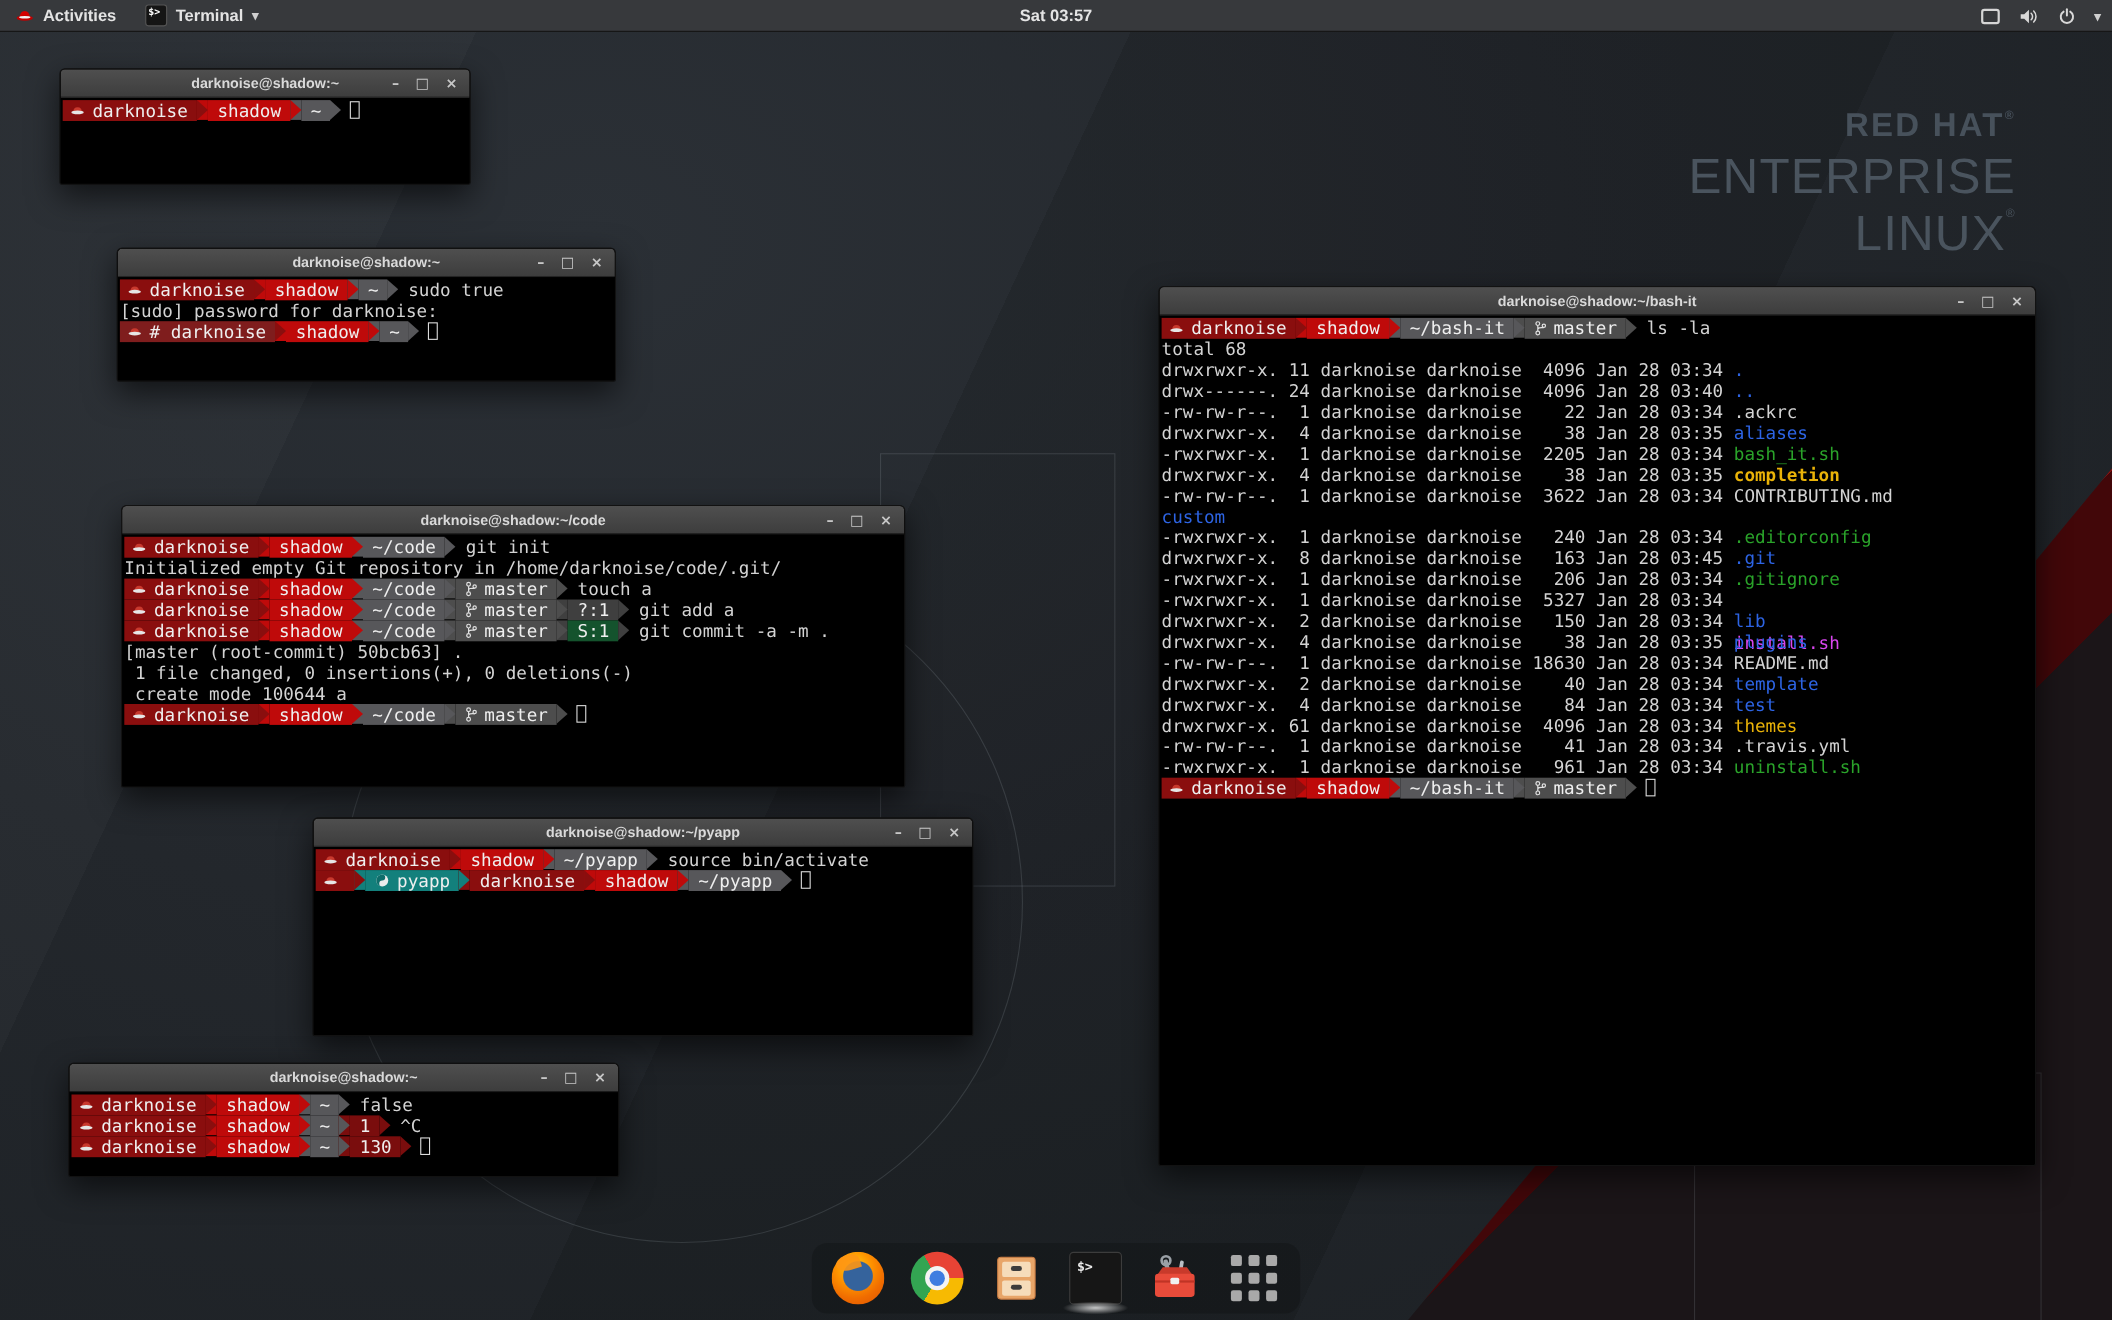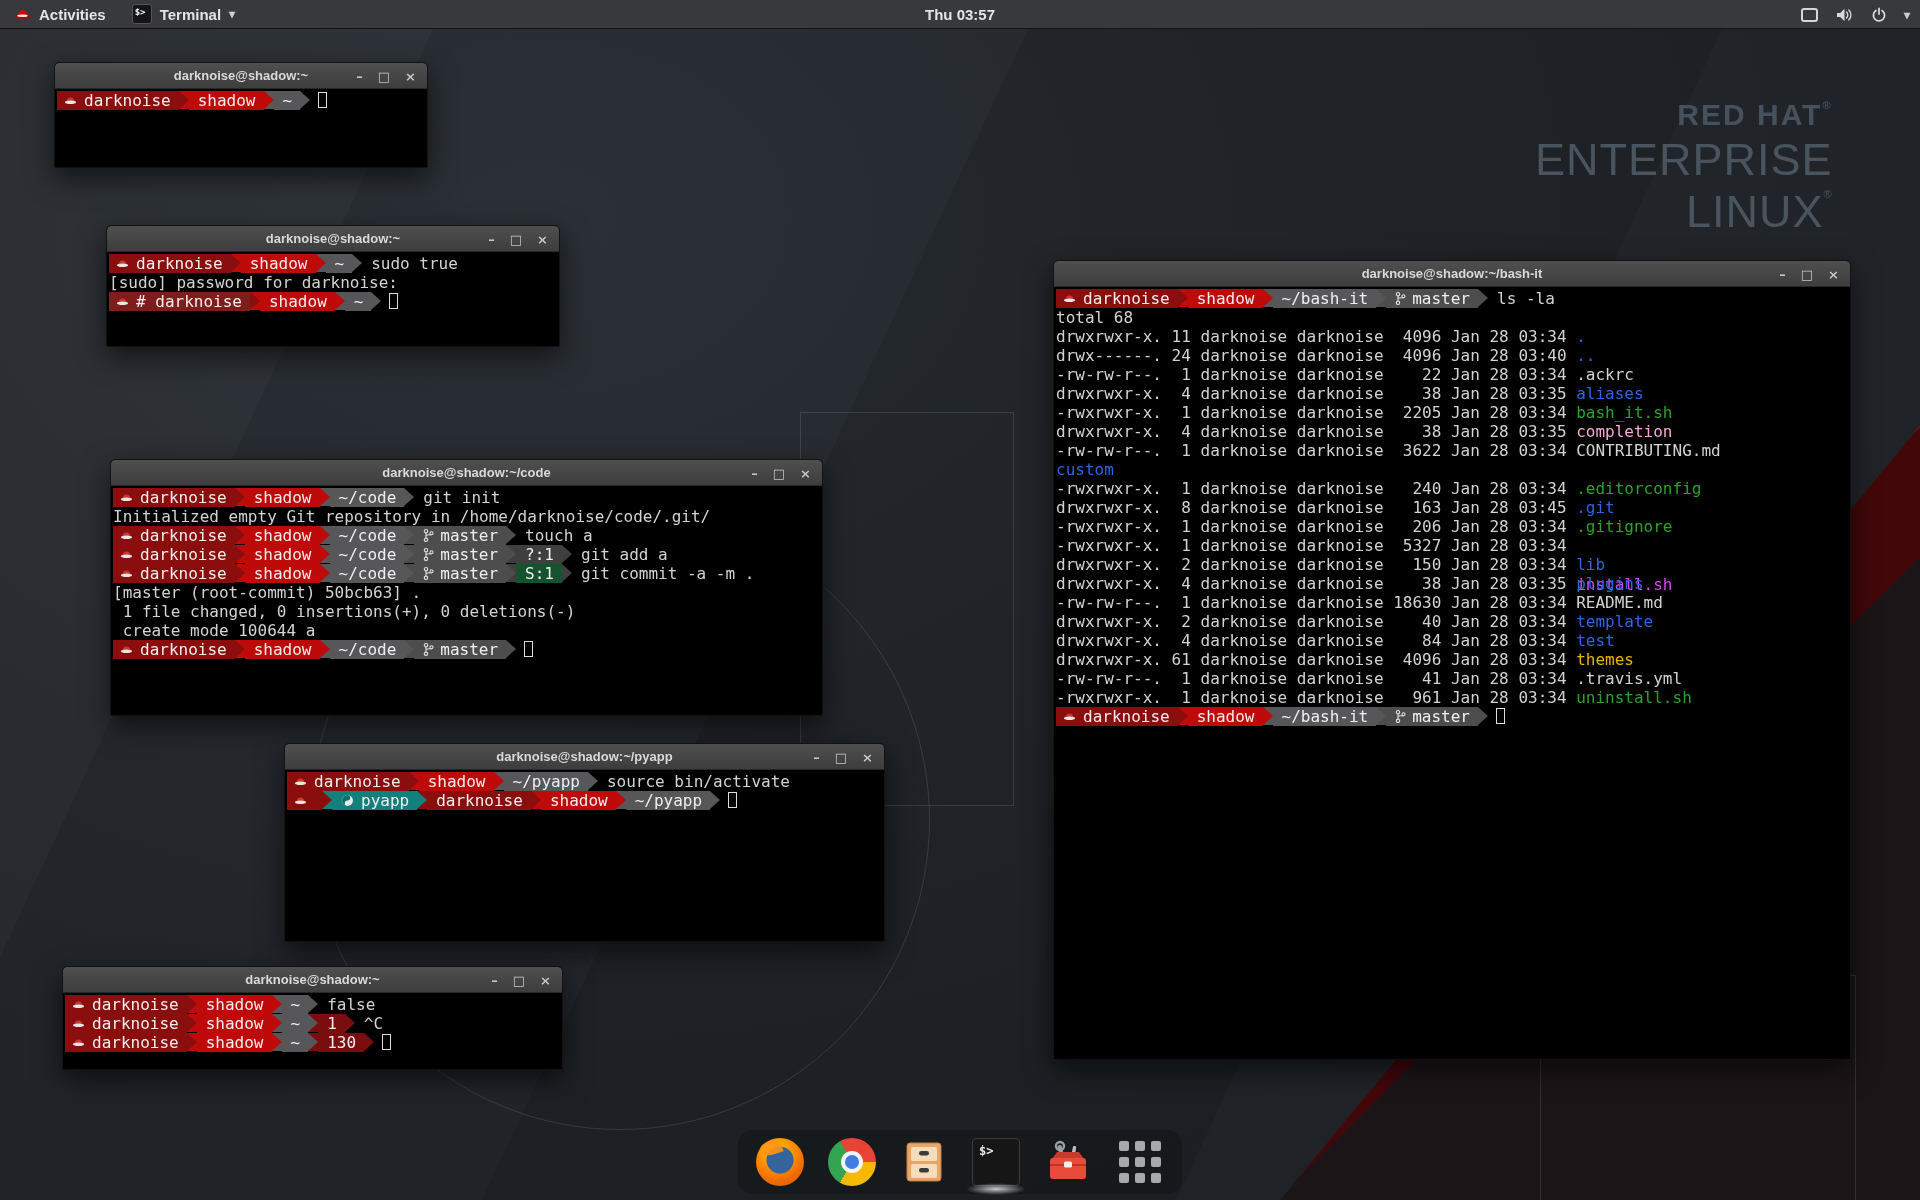--- a/index.html
+++ b/index.html
@@ -115,21 +115,21 @@
           </svg>
       </span>
       <span>Activities</span>
     </div>
     <div class="tb-app">
       <span class="tb-termicon">$&gt;</span>
       <span>Terminal</span>
       <span class="tb-chev">▾</span>
     </div>
   </div>
-  <div class="tb-clock">Thu 03:57</div>
+  <div class="tb-clock">Sat 03:57</div>
   <div class="tb-right">
     <span class="tb-display"></span>
     <span style="display:flex">
       <svg width="19" height="16" viewBox="0 0 19 16">
           <path d="M2 6 h3.2 l4.3-4.2 v12.4 L5.2 10 H2 z" fill="#d8d8d8"></path>
           <path d="M11.5 5 a4.2 4.2 0 0 1 0 6 M13.8 3 a7 7 0 0 1 0 10" stroke="#d8d8d8" stroke-width="1.4" fill="none" stroke-linecap="round"></path>
         </svg>
     </span>
     <span style="display:flex">
       <svg width="16" height="16" viewBox="0 0 16 16">
@@ -317,21 +317,21 @@
               <circle cx="3" cy="11.8" r="1.7" fill="none" stroke="#e0e0e0" stroke-width="1.1"></circle>
               <circle cx="8.5" cy="5.2" r="1.5" fill="none" stroke="#e0e0e0" stroke-width="1.1"></circle>
               <path d="M3 5 V10 M3 8.4 Q3 6.4 8.5 6.9" fill="none" stroke="#e0e0e0" stroke-width="1.1"></path>
             </svg></span><span>master</span></span><span class="psep" style="border-left-color: rgb(77, 77, 77);"></span><span class="ttext cmd">ls -la</span></div>
       <div class="tline"><span class="ttext out">total 68</span></div>
       <div class="tline"><span class="ttext out">drwxrwxr-x. 11 darknoise darknoise  4096 Jan 28 03:34 </span><span class="ttext out" style="color: rgb(45, 100, 228);">.</span></div>
       <div class="tline"><span class="ttext out">drwx------. 24 darknoise darknoise  4096 Jan 28 03:40 </span><span class="ttext out" style="color: rgb(45, 100, 228);">..</span></div>
       <div class="tline"><span class="ttext out">-rw-rw-r--.  1 darknoise darknoise    22 Jan 28 03:34 </span><span class="ttext out">.ackrc</span></div>
       <div class="tline"><span class="ttext out">drwxrwxr-x.  4 darknoise darknoise    38 Jan 28 03:35 </span><span class="ttext out" style="color: rgb(45, 100, 228);">aliases</span></div>
       <div class="tline"><span class="ttext out">-rwxrwxr-x.  1 darknoise darknoise  2205 Jan 28 03:34 </span><span class="ttext out" style="color: rgb(42, 163, 42);">bash_it.sh</span></div>
-      <div class="tline"><span class="ttext out">drwxrwxr-x.  4 darknoise darknoise    38 Jan 28 03:35 </span><span class="ttext out" style="color: #f9a8d4;">completion</span></div>
+      <div class="tline"><span class="ttext out">drwxrwxr-x.  4 darknoise darknoise    38 Jan 28 03:35 </span><span class="ttext out" style="color: #eab308; font-weight: bold;">completion</span></div>
       <div class="tline"><span class="ttext out">-rw-rw-r--.  1 darknoise darknoise  3622 Jan 28 03:34 </span><span class="ttext out">CONTRIBUTING.md</span></div>
       <div class="tline"><span class="ttext out" style="color: rgb(45, 100, 228);">custom</span></div>
       <div class="tline"><span class="ttext out">-rwxrwxr-x.  1 darknoise darknoise   240 Jan 28 03:34 </span><span class="ttext out" style="color: rgb(42, 163, 42);">.editorconfig</span></div>
       <div class="tline"><span class="ttext out">drwxrwxr-x.  8 darknoise darknoise   163 Jan 28 03:45 </span><span class="ttext out" style="color: rgb(45, 100, 228);">.git</span></div>
       <div class="tline"><span class="ttext out">-rwxrwxr-x.  1 darknoise darknoise   206 Jan 28 03:34 </span><span class="ttext out" style="color: rgb(42, 163, 42);">.gitignore</span></div>
       <div class="tline"><span class="ttext out">-rwxrwxr-x.  1 darknoise darknoise  5327 Jan 28 03:34 </span><span class="ttext out" style="color: #d946ef; margin-top: 39px;">install.sh</span></div>
       <div class="tline"><span class="ttext out">drwxrwxr-x.  2 darknoise darknoise   150 Jan 28 03:34 </span><span class="ttext out" style="color: rgb(45, 100, 228);">lib</span></div>
       <div class="tline"><span class="ttext out">drwxrwxr-x.  4 darknoise darknoise    38 Jan 28 03:35 </span><span class="ttext out" style="color: rgb(45, 100, 228);">plugins</span></div>
       <div class="tline"><span class="ttext out">-rw-rw-r--.  1 darknoise darknoise 18630 Jan 28 03:34 </span><span class="ttext out">README.md</span></div>
       <div class="tline"><span class="ttext out">drwxrwxr-x.  2 darknoise darknoise    40 Jan 28 03:34 </span><span class="ttext out" style="color: rgb(45, 100, 228);">template</span></div>

